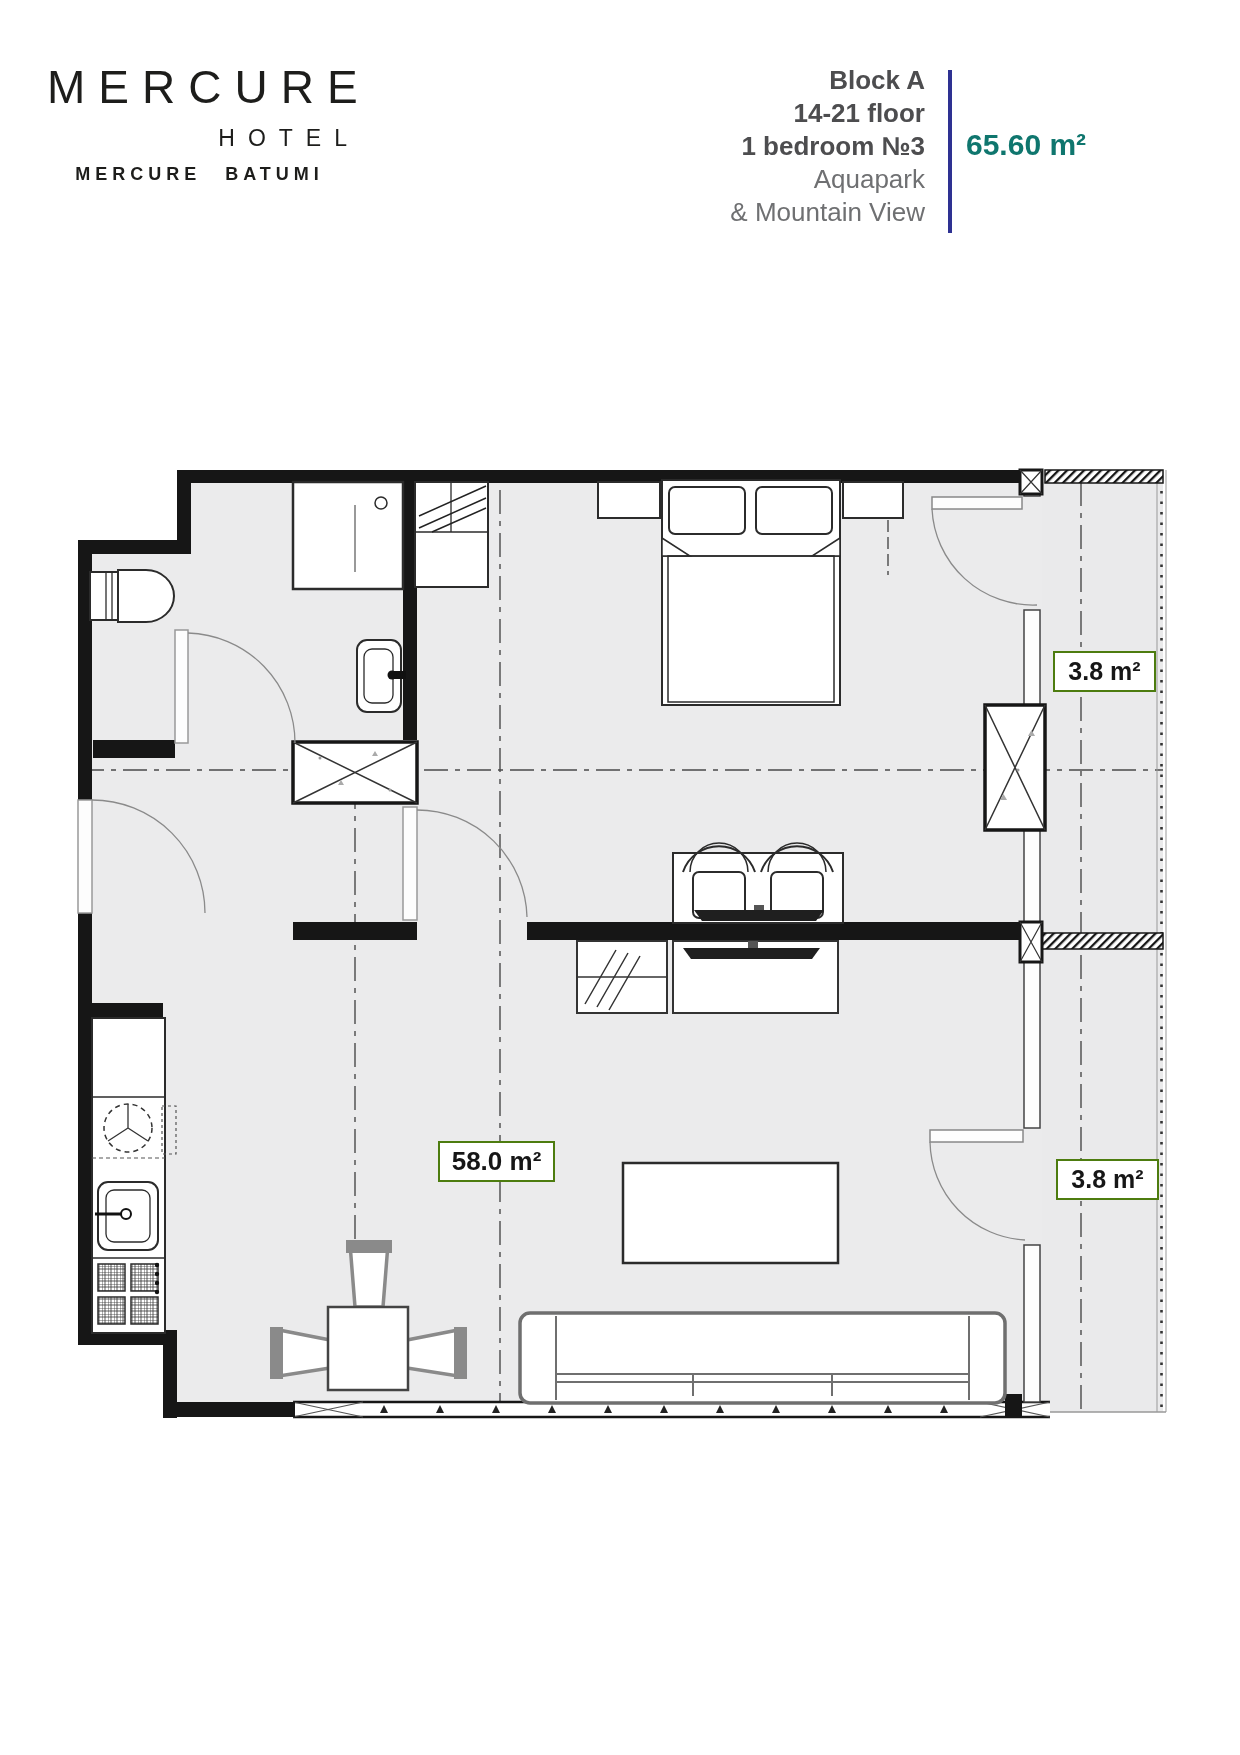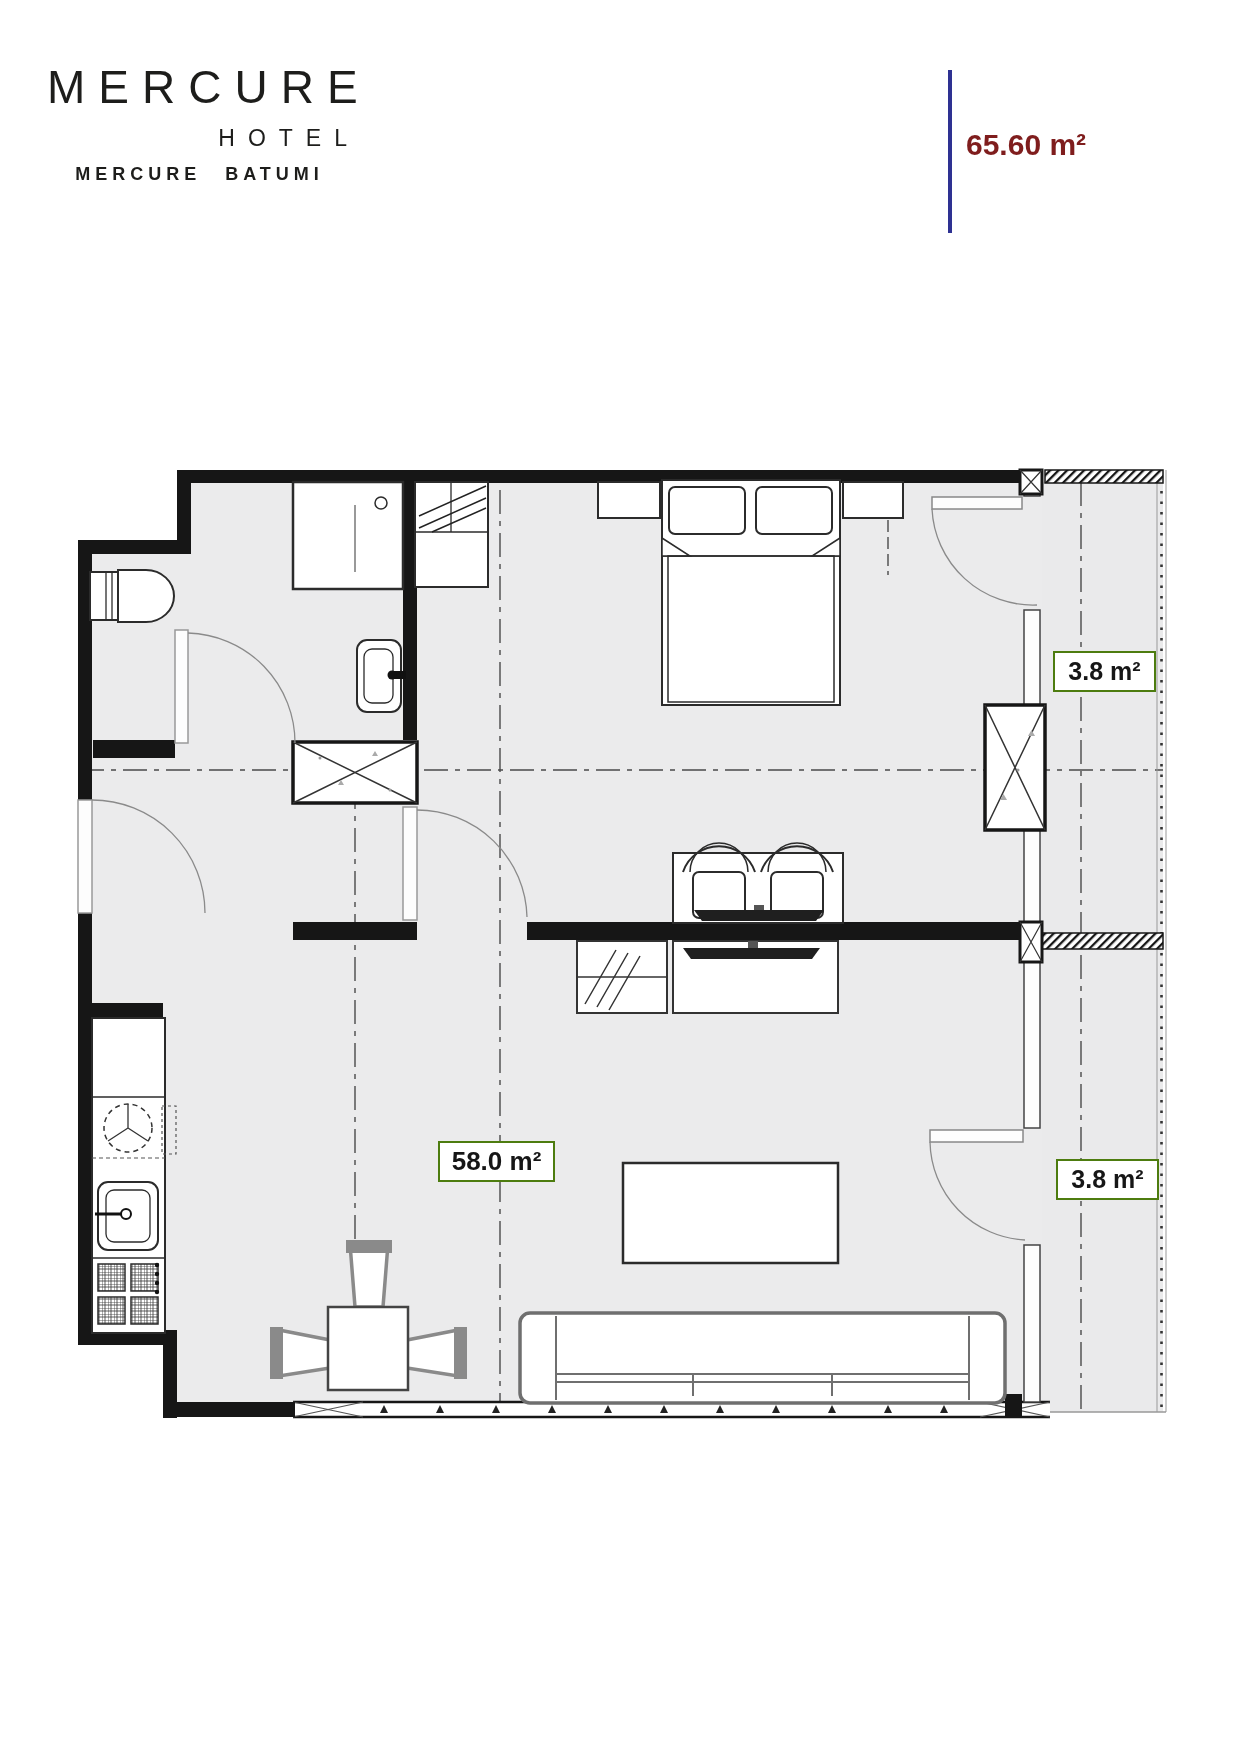--- a/index.html
+++ b/index.html
@@ -7,21 +7,21 @@
         font-family:"Liberation Sans",sans-serif;}
   
   #brand-block{position:absolute;left:47px;top:62px;width:300px;text-align:center;color:#1d1d1b;}
   #brand-name{font-size:46px;font-weight:400;letter-spacing:13px;margin-right:-13px;line-height:1.1;}
   #brand-word{font-size:23px;font-weight:400;letter-spacing:13px;margin-right:-13px;margin-top:12px;text-align:right;}
   #brand-loc{font-size:18px;font-weight:600;letter-spacing:5px;word-spacing:14px;margin-right:-5px;margin-top:12px;}
   #unit-block{position:absolute;right:315px;top:64px;text-align:right;font-size:26px;line-height:33px;}
   .unit-bold{font-weight:bold;color:#4d4d4f;}
   .unit-gray{color:#6f7072;}
   #unit-divider{position:absolute;left:948px;top:70px;width:4px;height:163px;background:#2e3192;}
-  #unit-area{position:absolute;left:966px;top:128px;font-size:30px;font-weight:bold;color:#7f1d1d;}
+  #unit-area{position:absolute;left:966px;top:128px;font-size:30px;font-weight:bold;color:#0f766e;}
   
   .area-label{position:absolute;background:#fff;border:2px solid #4d7c0f;display:flex;
               align-items:center;justify-content:center;font-weight:bold;color:#161616;}
   #label-main{left:438px;top:1141px;width:113px;height:37px;font-size:26px;}
   #label-balcony-top{left:1053px;top:651px;width:99px;height:37px;font-size:25px;}
   #label-balcony-bottom{left:1056px;top:1159px;width:99px;height:37px;font-size:25px;}
   svg{position:absolute;left:0;top:0;}
 </style>
 </head>
 <body>
@@ -265,20 +265,27 @@
       </g>
     </g>
   </svg>
 
   <div id="brand-block">
     <div id="brand-name">MERCURE</div>
     <div id="brand-word">HOTEL</div>
     <div id="brand-loc">MERCURE BATUMI</div>
   </div>
 
+  <div id="unit-block">
+    <div class="unit-bold">Block A</div>
+    <div class="unit-bold">14-21 floor</div>
+    <div class="unit-bold">1 bedroom №3</div>
+    <div class="unit-gray">Aquapark</div>
+    <div class="unit-gray">&amp; Mountain View</div>
+  </div>
   <div id="unit-divider"></div>
   <div id="unit-area">65.60 m²</div>
 
   <div id="label-main" class="area-label">58.0 m²</div>
   <div id="label-balcony-top" class="area-label">3.8 m²</div>
   <div id="label-balcony-bottom" class="area-label">3.8 m²</div>
 
 </div>
 
 </body></html>

